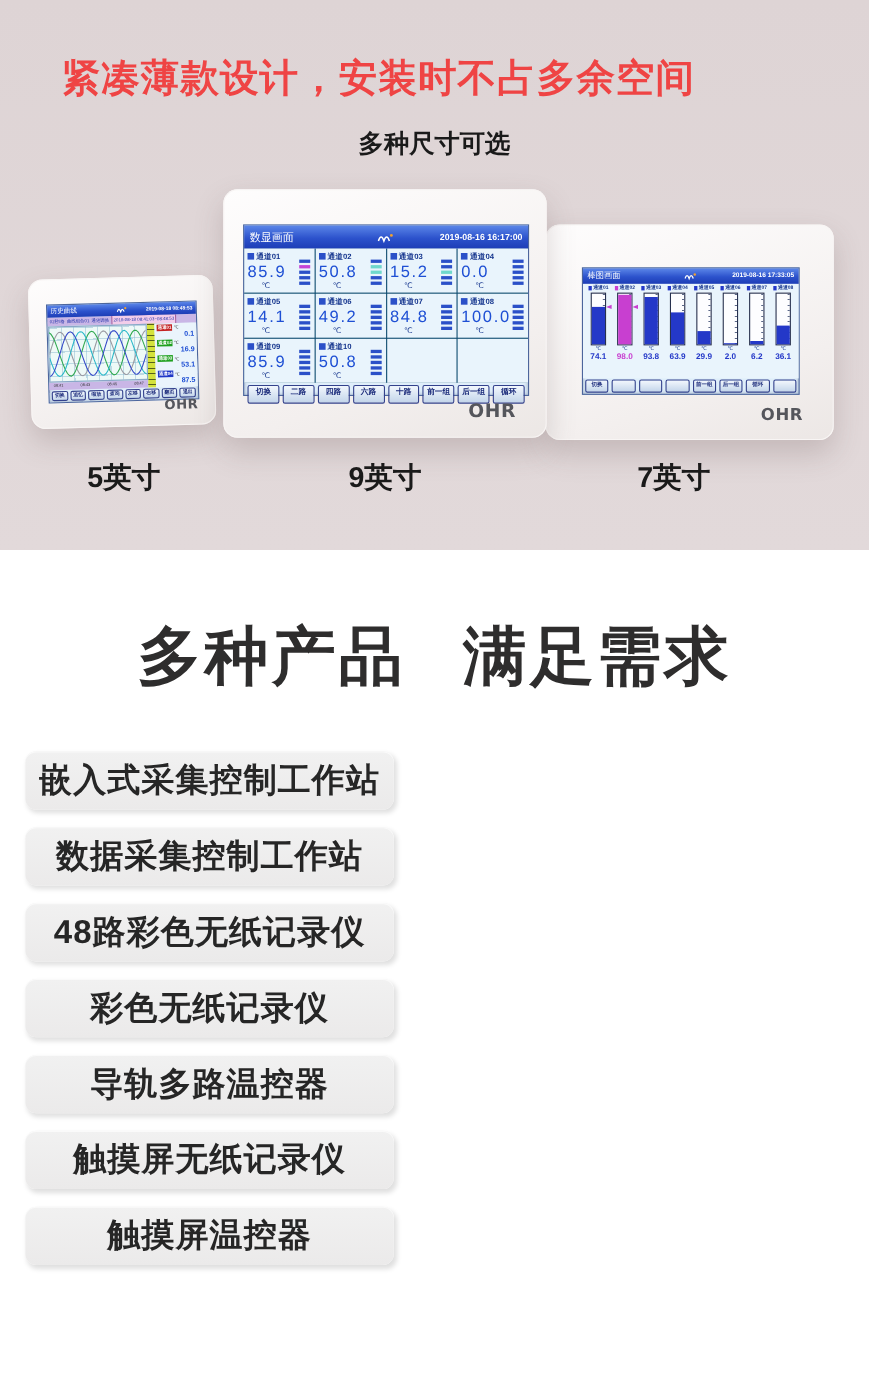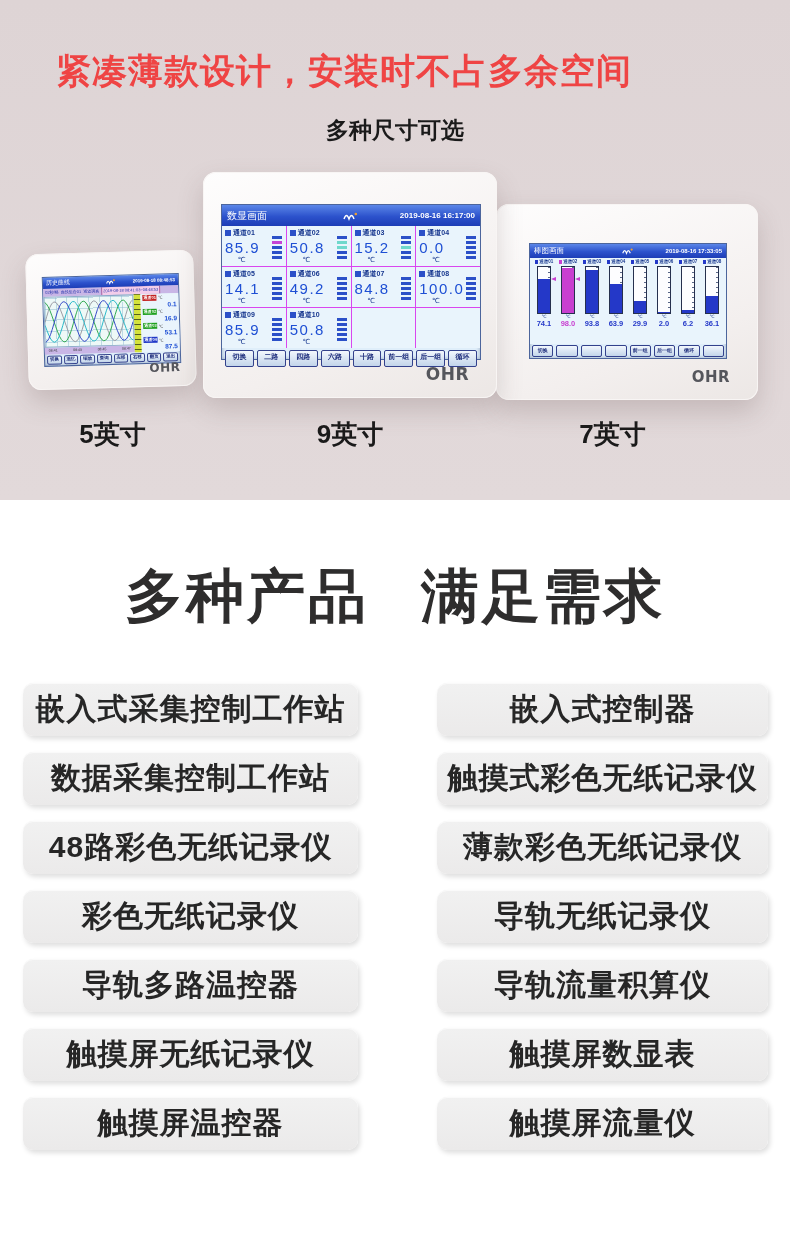--- a/index.html
+++ b/index.html
@@ -28,21 +28,21 @@
   .scr-head{background:linear-gradient(180deg,#5b86e8 0%,#2c52cc 55%,#1d3db6 100%);
             color:#fff;display:flex;align-items:center;position:relative;flex:0 0 auto;}
   .scr-title{font-weight:400;}
   .scr-date{margin-left:auto;font-weight:700;}
   .logo-mark{position:absolute;left:50%;transform:translateX(-50%);display:block;}
   
   .screen-nine{left:18px;top:32px;width:258px;height:154px;}
   .screen-nine .scr-head{height:21px;padding:0 5px;font-size:10px;}
   .screen-nine .scr-date{font-size:8px;}
   .nine-grid{flex:1;display:grid;grid-template-columns:repeat(4,1fr);grid-template-rows:repeat(3,1fr);
-             gap:1px;background:#d946ef;}
+             gap:1px;background:#0c4a6e;}
   .nine-cell{background:#e9f4fc;position:relative;padding:2px 3px;overflow:hidden;}
   .cell-top{display:flex;align-items:center;gap:2px;font-size:7px;font-weight:700;color:#16368e;}
   .chan-sq{width:6px;height:6px;background:#2b50c8;flex:0 0 auto;}
   .cell-val{font-size:15px;font-weight:500;color:#1e4fd4;letter-spacing:1.5px;line-height:17px;margin-top:1px;}
   .cell-unit{display:block;width:58%;text-align:center;font-size:7px;color:#16368e;}
   .minibar{position:absolute;right:4px;top:10px;display:flex;flex-direction:column;gap:2px;}
   .minibar i{display:block;width:10px;height:3px;background:#2b50c8;}
   .btn-row{display:flex;gap:3px;padding:2px 3px;flex:0 0 auto;}
   .scr-btn{flex:1;background:linear-gradient(180deg,#f2f7fd,#c3d5ea);border:1px solid #33418c;
            border-radius:2px;color:#1a2a7a;font-weight:700;text-align:center;overflow:hidden;white-space:nowrap;}
@@ -511,22 +511,13 @@
 
   <div class="product-col product-col-left">
       <div class="product-btn">嵌入式采集控制工作站</div>
       <div class="product-btn">数据采集控制工作站</div>
       <div class="product-btn">48路彩色无纸记录仪</div>
       <div class="product-btn">彩色无纸记录仪</div>
       <div class="product-btn">导轨多路温控器</div>
       <div class="product-btn">触摸屏无纸记录仪</div>
       <div class="product-btn">触摸屏温控器</div>
     </div>
-  <div class="product-col product-col-right">
-      <div class="product-btn">嵌入式控制器</div>
-      <div class="product-btn">触摸式彩色无纸记录仪</div>
-      <div class="product-btn">薄款彩色无纸记录仪</div>
-      <div class="product-btn">导轨无纸记录仪</div>
-      <div class="product-btn">导轨流量积算仪</div>
-      <div class="product-btn">触摸屏数显表</div>
-      <div class="product-btn">触摸屏流量仪</div>
-    </div>
 </div>
 
 </body></html>

